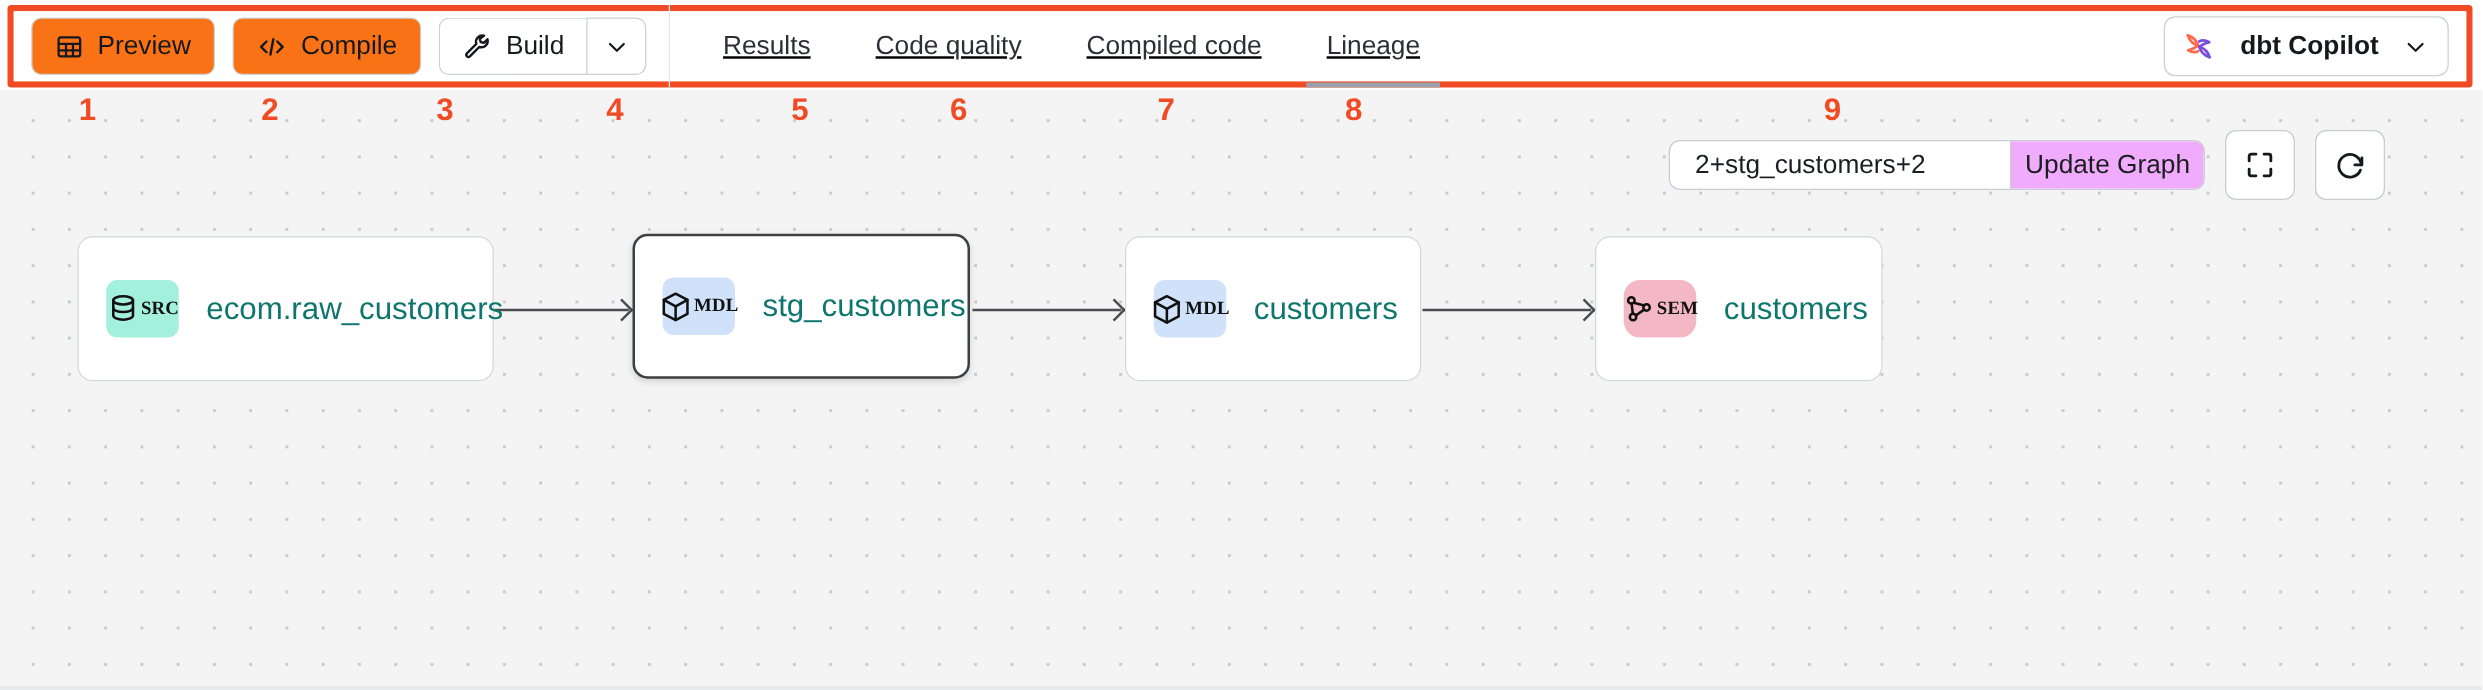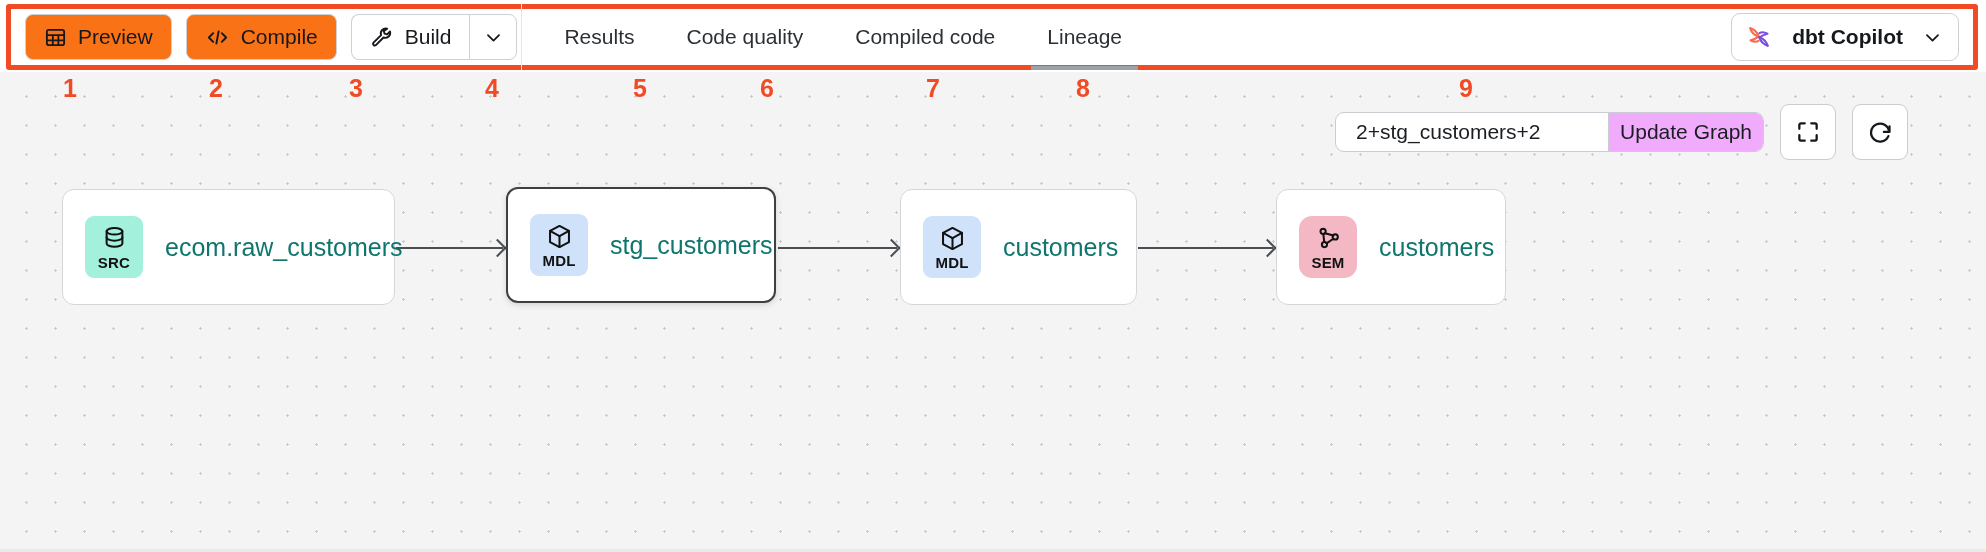--- a/index.html
+++ b/index.html
@@ -31,37 +31,37 @@
     height: 46px;
     display: flex; align-items: center; gap: 11px;
     padding: 0 18px;
     border: 1px solid #cdd0d4;
     border-radius: 8px;
     background: #f97316;
     font-size: 21px; color: #15181c;
     white-space: nowrap;
     margin-right: 14px;
   }
-  .tb-split { display: flex; }
+  .tb-split { display: flex; margin-right: 14px; }
   .tb-split .main {
     height: 46px; display: flex; align-items: center; gap: 11px;
     padding: 0 18px;
     border: 1px solid #cdd0d4; border-right: none;
     border-radius: 8px 0 0 8px; background: #fff;
     font-size: 21px; color: #15181c; white-space: nowrap;
   }
   .tb-split .caret {
     height: 46px; width: 48px;
     display: flex; align-items: center; justify-content: center;
     border: 1px solid #cdd0d4;
     border-radius: 0 8px 8px 0; background: #fff;
   }
   .divider-v { width: 1px; height: 66px; background: #e3e5e8; margin: 0 16px 0 4px; }
 
-  .tabs { display: flex; align-items: flex-start; height: 100%; }
+  .tabs { display: flex; align-items: flex-start; height: 100%; text-decoration: underline; }
   .tab {
     position: relative; height: 100%;
     display: flex; align-items: center;
     padding: 0 26px;
     font-size: 21px; color: #2b3036;
     white-space: nowrap;
   }
   .tab.active::after {
     content: ""; position: absolute;
     left: 10px; right: 10px; bottom: -5px; height: 4px;
@@ -138,25 +138,25 @@
     border: 1px solid #d4d7da;
     border-radius: 12px;
     padding: 0 22px;
     height: 116px;
   }
   .node.selected {
     border: 2.5px solid #3d4043;
     box-shadow: 0 2px 6px rgba(0,0,0,.13);
   }
   .badge {
-    width: 58px; height: 62px;
+    width: 58px; height: 46px;
     border-radius: 9px;
-    display: flex; flex-direction: column;
+    display: flex; flex-direction: row;
     align-items: center; justify-content: center;
-    gap: 1px; flex: none;
+    gap: 1px; flex: none; font-family: Liberation Serif, serif;
   }
   .badge .glyph { height: 30px; display: flex; align-items: center; }
   .badge .tag { font-size: 15px; font-weight: 600; color: #111; letter-spacing: .2px; }
   .node-label {
     margin-left: 22px;
     font-size: 25px; color: #0f766e;
     white-space: nowrap;
   }
 
   .edge { position: absolute; height: 2px; background: #4a4d51; }

